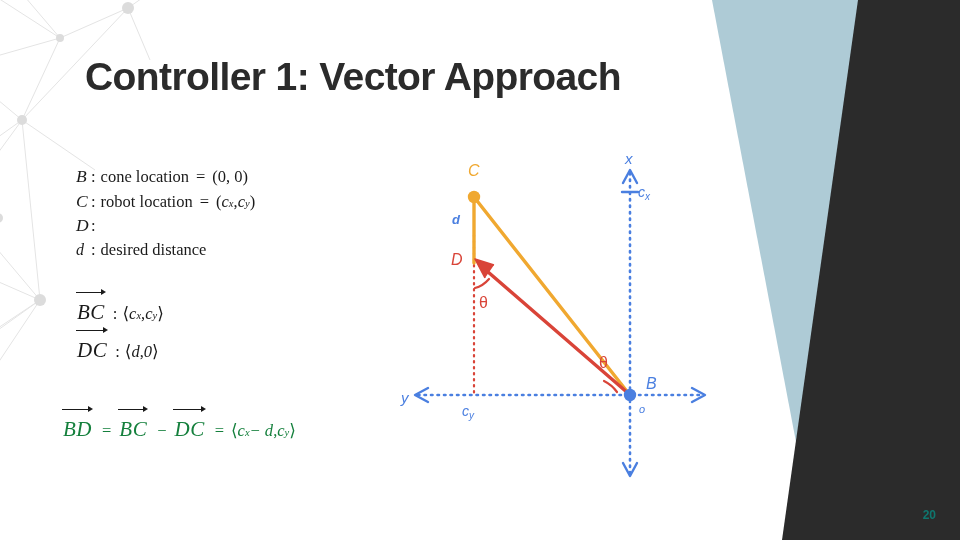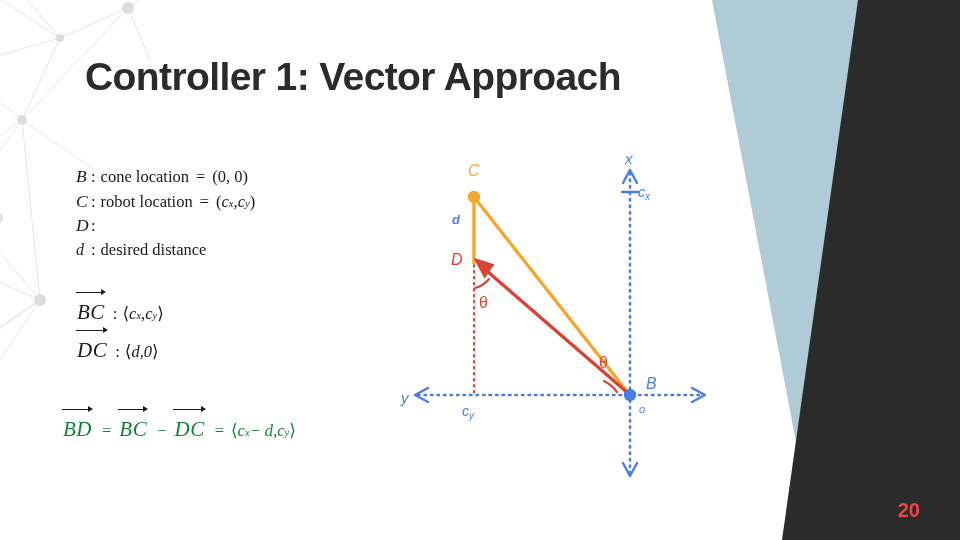--- a/index.html
+++ b/index.html
@@ -109,23 +109,23 @@
     color: #15803d;
     margin-top: 12px;
   }
 
   
   #diagram { position: absolute; left: 390px; top: 145px; }
 
   
   #pagenum {
     position: absolute;
-    right: 40px; bottom: 18px;
-    color: #ef4444;
-    font-size: 20px;
+    right: 24px; bottom: 18px;
+    color: #0f766e;
+    font-size: 12px;
     font-weight: bold;
     font-family: "Liberation Sans", sans-serif;
   }
 </style>
 </head>
 <body>
 
 <div id="slide">
 
   <div class="bg-layer">

